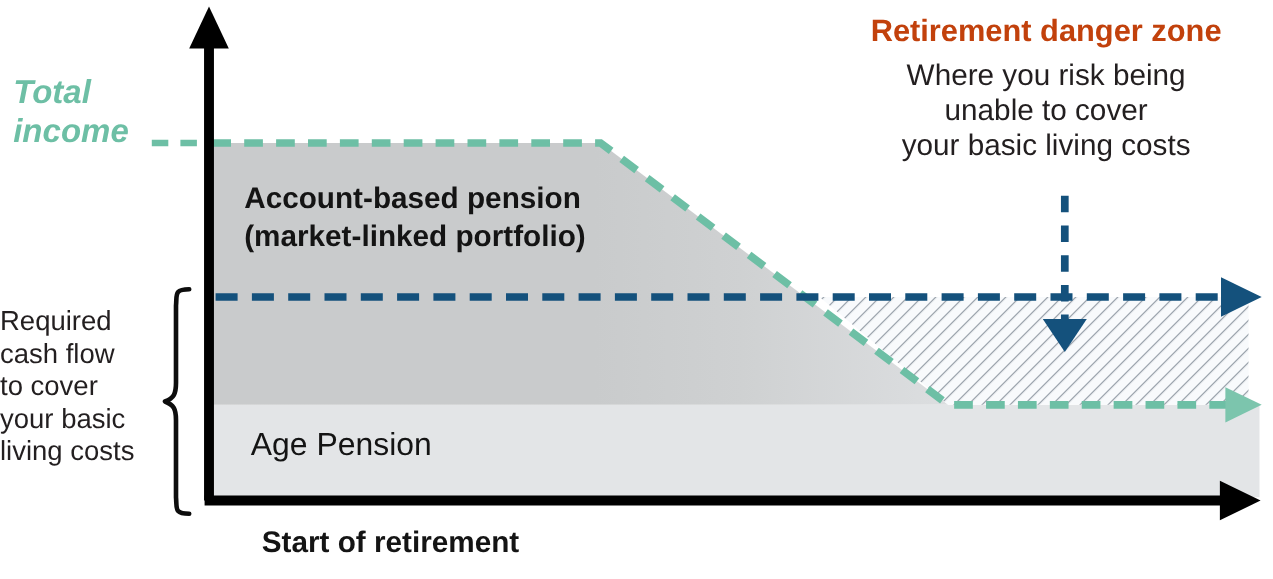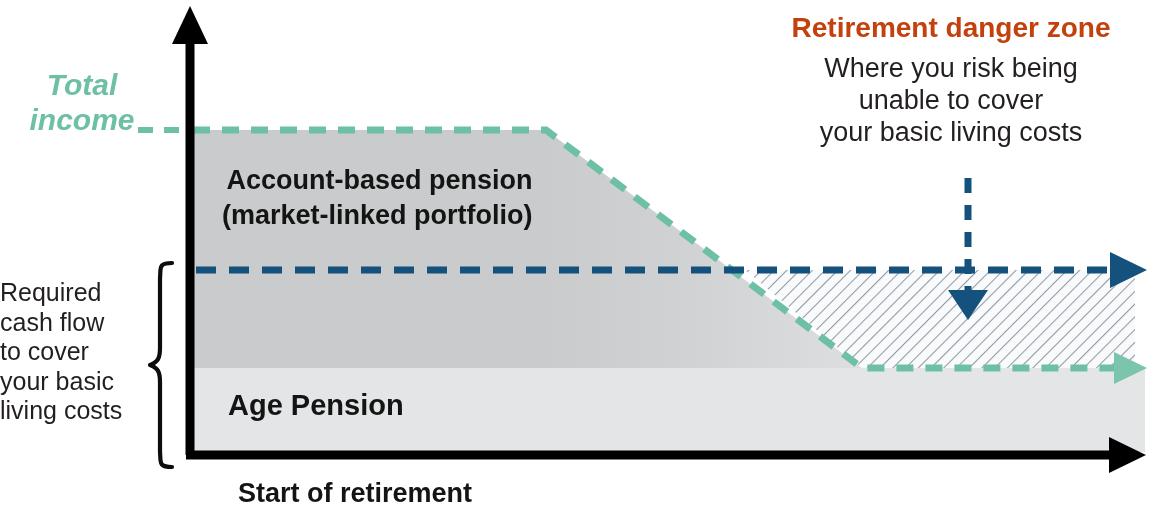--- a/index.html
+++ b/index.html
@@ -23,33 +23,32 @@
     left: 0;
     top: 0;
     width: 1157px;
     height: 526px;
     overflow: visible;
   }
   .txt {
     position: absolute;
     white-space: pre;
     line-height: 1.12;
-    text-align: right;
   }
 
   
   #total-income-label {
     left: 12px;
     top: 68px;
     width: 140px;
     font-size: 30px;
     font-weight: bold;
     font-style: italic;
     color: #6dbfa5;
-    text-align: center;
+    text-align: left;
     line-height: 1.16;
   }
 
   
   #required-cashflow-label {
     left: 0px;
     top: 278px;
     width: 146px;
     font-size: 25px;
     color: #231f20;
@@ -63,21 +62,21 @@
     top: 163px;
     font-size: 27px;
     font-weight: bold;
     color: #141414;
     line-height: 1.28;
   }
   #age-pension-label {
     left: 228px;
     top: 389px;
     font-size: 29px;
-    font-weight: bold;
+    font-weight: normal;
     color: #141414;
   }
 
   
   #danger-title {
     left: 745px;
     top: 12px;
     width: 412px;
     font-size: 28px;
     font-weight: bold;

